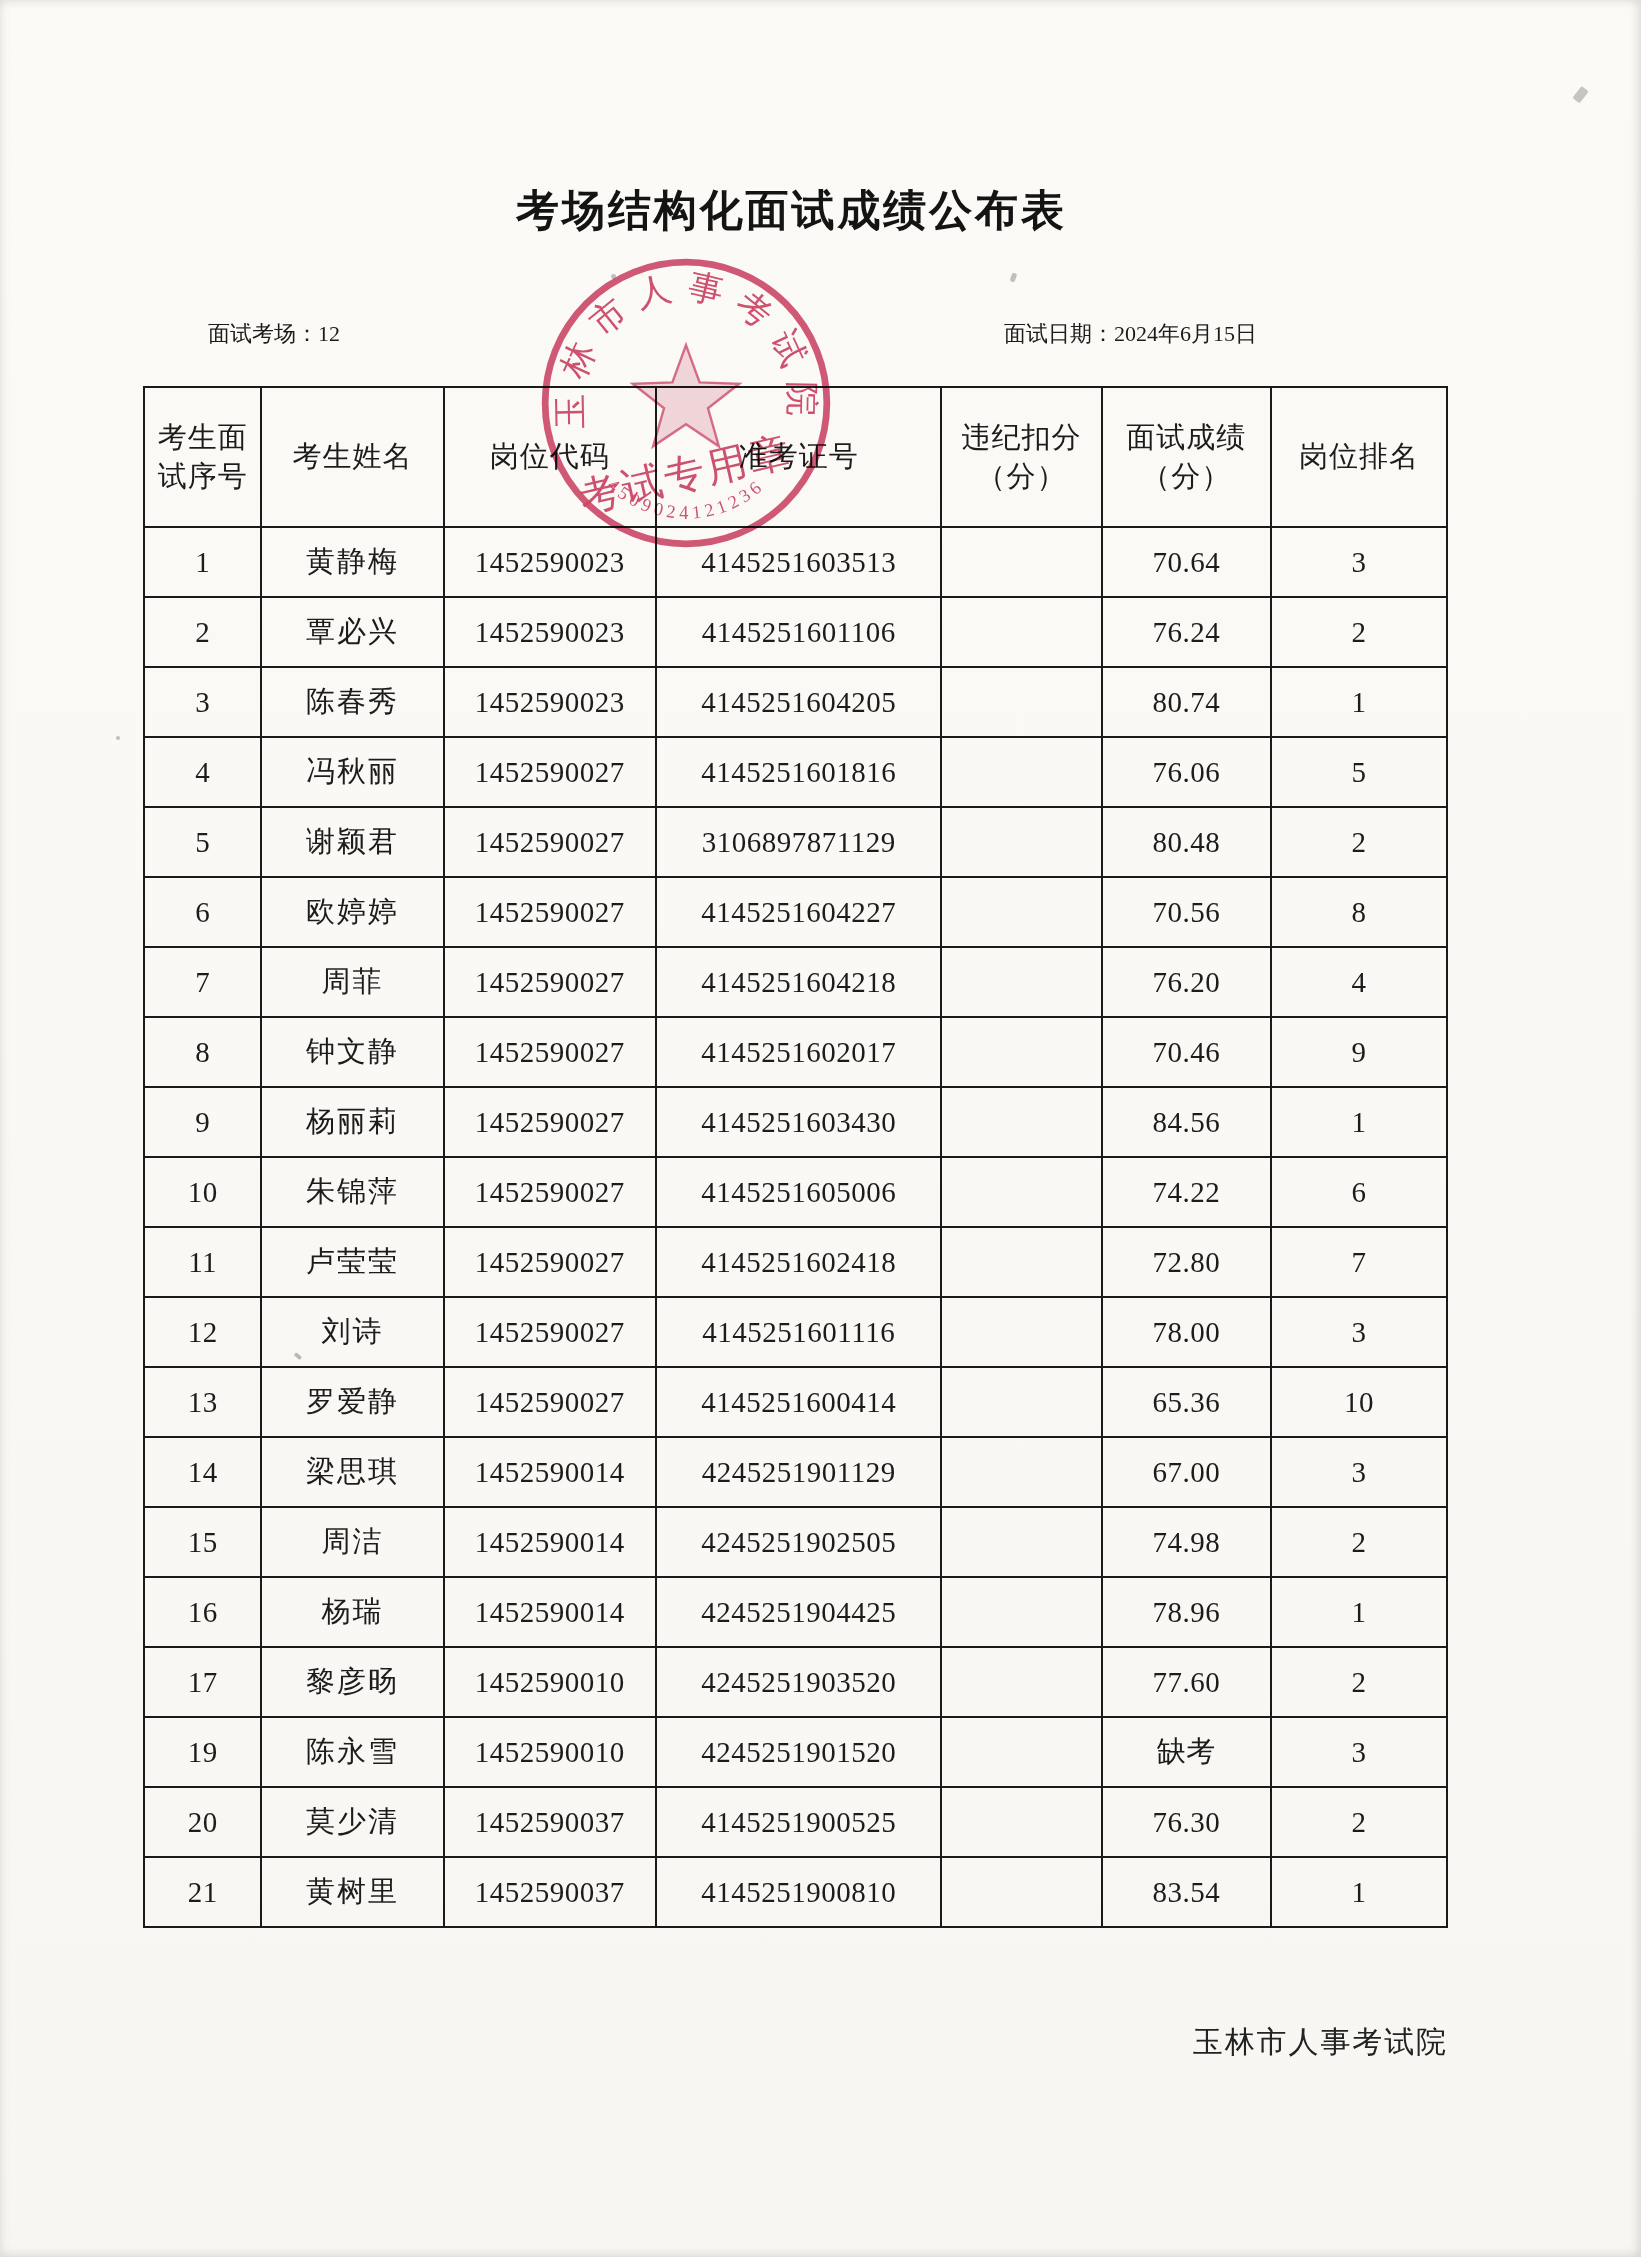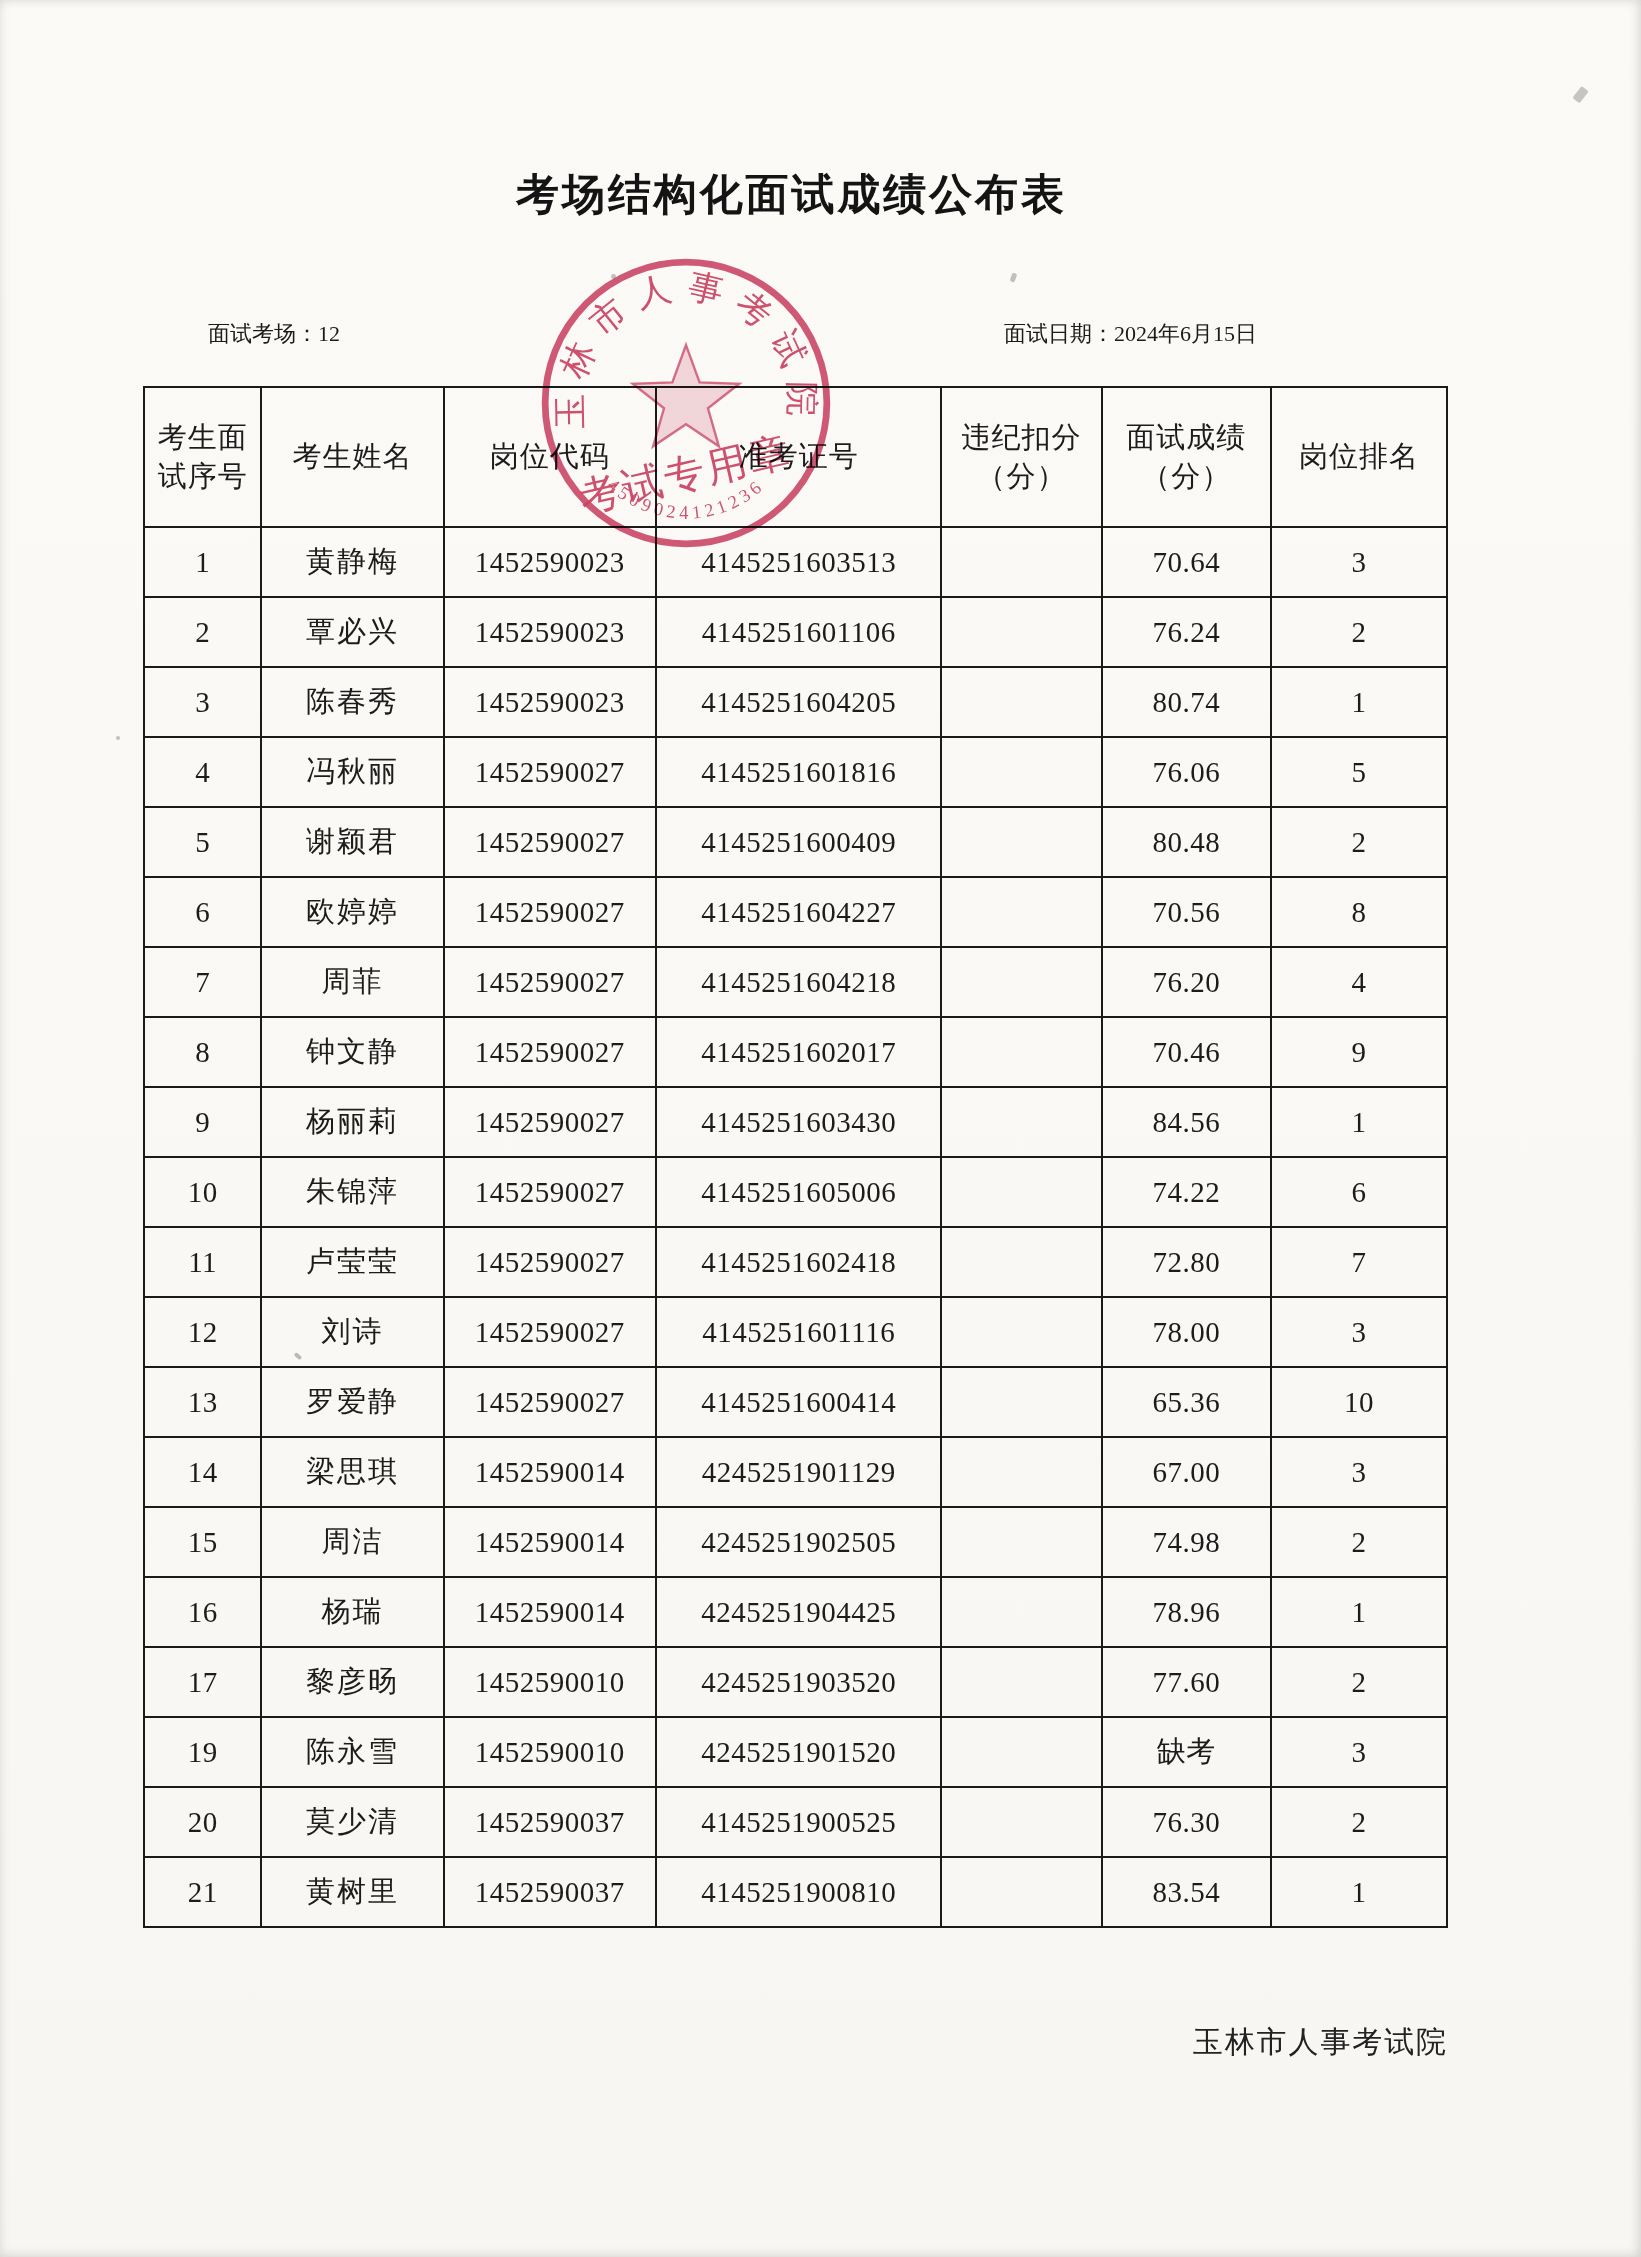--- a/index.html
+++ b/index.html
@@ -15,21 +15,21 @@
     position:absolute;inset:0;
     background:linear-gradient(180deg,#fbfaf7 0%,#f9f8f5 60%,#f7f6f2 100%);
     box-shadow:
       inset -4.8px 0 9.7px rgba(70,70,70,.10),
       inset 3.9px 0 9.7px rgba(90,90,90,.05),
       inset 0 -3.9px 9.7px rgba(80,80,80,.06),
       inset 0 3.9px 7.7px rgba(120,120,120,.04);
   }
   .title{
     position:absolute;top:166px;left:0;right:58px;
-    margin:0;text-align:center;
+    margin:16px;text-align:center;
     font-size:43px;font-weight:bold;letter-spacing:2.9px;
     color:#141414;
   }
   .meta{position:absolute;top:319px;left:0;right:0;height:44px;font-size:22px;color:#1b1b1b;}
   .meta-room{position:absolute;left:208px;top:0;}
   .meta-date{position:absolute;left:1004px;top:0;}
   table.score{
     position:absolute;left:143px;top:386px;
     width:1305px;
     border-collapse:collapse;table-layout:fixed;
@@ -141,21 +141,21 @@
     <td class="c-num">1452590027</td>
     <td class="c-num">4145251601816</td>
     <td class="c-num"></td>
     <td class="c-num">76.06</td>
     <td class="c-num">5</td>
   </tr>
         <tr>
     <td class="c-num">5</td>
     <td class="c-name">谢颖君</td>
     <td class="c-num">1452590027</td>
-    <td class="c-num">4145251600409</td>
+    <td class="c-num">3106897871129</td>
     <td class="c-num"></td>
     <td class="c-num">80.48</td>
     <td class="c-num">2</td>
   </tr>
         <tr>
     <td class="c-num">6</td>
     <td class="c-name">欧婷婷</td>
     <td class="c-num">1452590027</td>
     <td class="c-num">4145251604227</td>
     <td class="c-num"></td>

